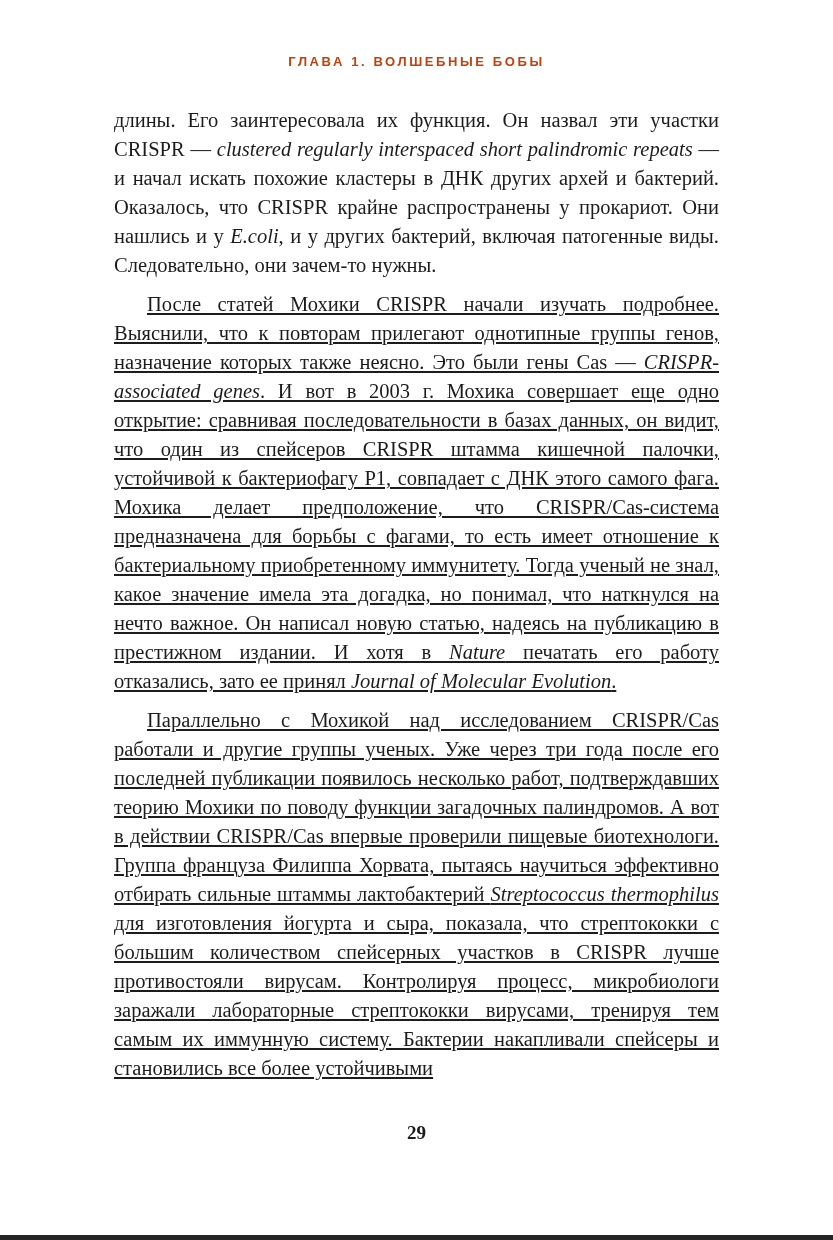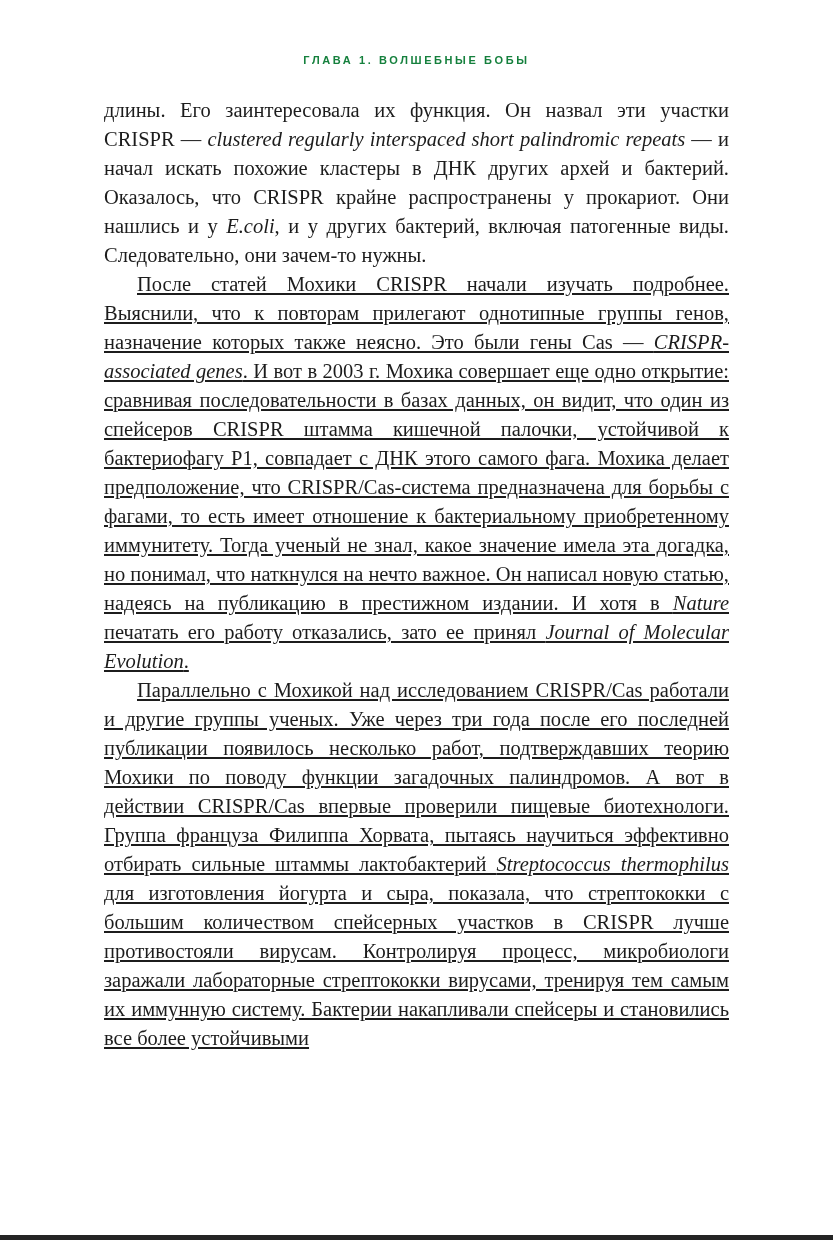--- a/index.html
+++ b/index.html
@@ -17,39 +17,39 @@
     font-family: "Liberation Serif", serif;
     color: #1c1c1c;
   }
   .running-header {
     position: absolute;
     top: 54px;
     left: 0;
     right: 0;
     text-align: center;
     font-family: "Liberation Sans", sans-serif;
-    font-size: 11px;
+    font-size: 13px;
     font-weight: bold;
     letter-spacing: 2.6px;
-    color: #15803d;
+    color: #c2410c;
     text-transform: uppercase;
   }
   .text-block {
     position: absolute;
     top: 96px;
     left: 104px;
     width: 625px;
     font-size: 20.5px;
     line-height: 29px;
     text-align: justify;
     hyphens: auto;
     -webkit-hyphens: auto;
   }
   .text-block p.para {
-    margin: 0;
+    margin: 10px;
     padding: 0;
   }
   .text-block p.para.indent {
     text-indent: 33px;
     text-decoration: underline;
   }
   .italic {
     font-style: italic;
   }
   .page-footer {
@@ -77,15 +77,16 @@
 
 <div class="page">
   <div class="running-header">ГЛАВА 1. ВОЛШЕБНЫЕ БОБЫ</div>
 
   <div class="text-block" lang="ru">
       <p class="para"><span>длины. Его заинтересовала их функция. Он назвал эти участки CRISPR — </span><span class="italic">clustered regularly interspaced short palindromic repeats</span><span> — и начал искать похожие кластеры в ДНК других архей и бактерий. Оказалось, что CRISPR крайне распространены у прокариот. Они нашлись и у </span><span class="italic">E.coli</span><span>, и у других бактерий, включая патогенные виды. Следовательно, они зачем-то нужны.</span></p>
       <p class="para indent"><span>После статей Мохики CRISPR начали изучать подробнее. Выяснили, что к повторам прилегают однотипные группы генов, назначение которых также неясно. Это были гены Cas — </span><span class="italic">CRISPR-associated genes</span><span>. И вот в 2003 г. Мохика совершает еще одно открытие: сравнивая последовательности в базах данных, он видит, что один из спейсеров CRISPR штамма кишечной палочки, устойчивой к бактериофагу P1, совпадает с ДНК этого самого фага. Мохика делает предположение, что CRISPR/Cas-система предназначена для борьбы с фагами, то есть имеет отношение к бактериальному приобретенному иммунитету. Тогда ученый не знал, какое значение имела эта догадка, но понимал, что наткнулся на нечто важное. Он написал новую статью, надеясь на публикацию в престижном издании. И хотя в </span><span class="italic">Nature</span><span> печатать его работу отказались, зато ее принял </span><span class="italic">Journal of Molecular Evolution</span><span>.</span></p>
       <p class="para indent"><span>Параллельно с Мохикой над исследованием CRISPR/Cas работали и другие группы ученых. Уже через три года после его последней публикации появилось несколько работ, подтверждавших теорию Мохики по поводу функции загадочных палиндромов. А вот в действии CRISPR/Cas впервые проверили пищевые биотехнологи. Группа француза Филиппа Хорвата, пытаясь научиться эффективно отбирать сильные штаммы лактобактерий </span><span class="italic">Streptococcus thermophilus</span><span> для изготовления йогурта и сыра, показала, что стрептококки с большим количеством спейсерных участков в CRISPR лучше противостояли вирусам. Контролируя процесс, микробиологи заражали лабораторные стрептококки вирусами, тренируя тем самым их иммунную систему. Бактерии накапливали спейсеры и становились все более устойчивыми</span></p>
     </div>
 
+  <div class="page-footer">29</div>
 
   <div class="bottom-edge"></div>
 </div>
 
 </body></html>

